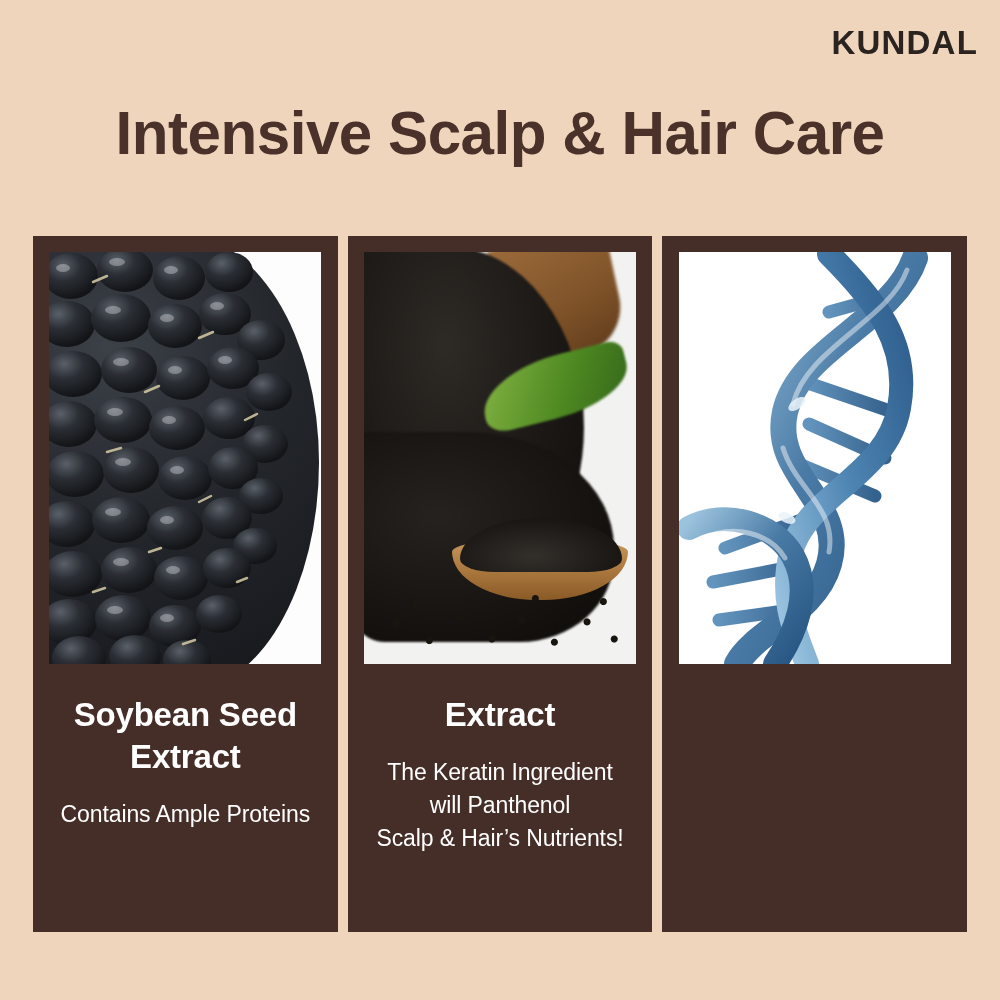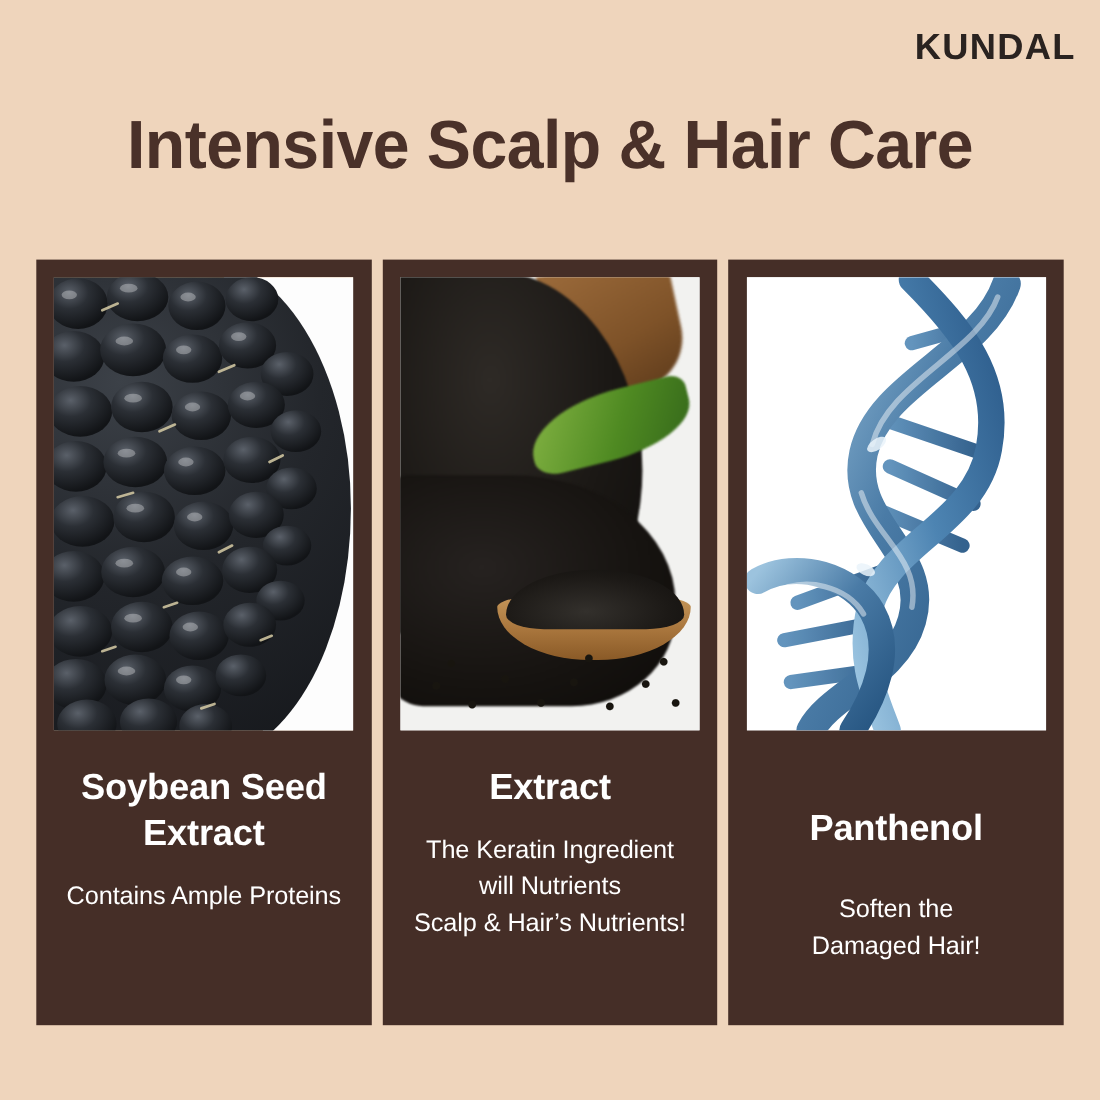--- a/index.html
+++ b/index.html
@@ -347,21 +347,21 @@
         <div class="sesame-heap"></div>
         <div class="sesame-scatter"></div>
       </div>
     </div>
     <div class="card-text">
       <div class="card-title">
         <div>Extract</div>
       </div>
       <div class="card-desc">
         <div>The Keratin Ingredient</div>
-        <div>will Nutrients</div>
+        <div>will Panthenol</div>
         <div>Scalp &amp; Hair’s Nutrients!</div>
       </div>
     </div>
   </div>
 
   <div class="card">
     <div class="photo-frame">
       <div class="photo">
         <div class="dna-bg"></div>
         <svg class="photo" viewBox="0 0 272 412" preserveAspectRatio="none">
@@ -403,24 +403,15 @@
             <path d="M 104 196 C 116 236, 158 256, 150 300" fill="none"></path>
             <path d="M 22 288 C 54 270, 92 282, 106 306" fill="none"></path>
           </g>
           <g fill="#eaf4fb" opacity="0.85">
             <ellipse cx="118" cy="152" rx="10" ry="5" transform="rotate(-35 118 152)"></ellipse>
             <ellipse cx="108" cy="266" rx="9" ry="5" transform="rotate(25 108 266)"></ellipse>
           </g>
         </svg>
       </div>
     </div>
-    <div class="card-text">
-      <div class="card-title single">
-        <div>Panthenol</div>
-      </div>
-      <div class="card-desc single">
-        <div>Soften the</div>
-        <div>Damaged Hair!</div>
-      </div>
-    </div>
   </div>
 
 </div>
 
 </body></html>

